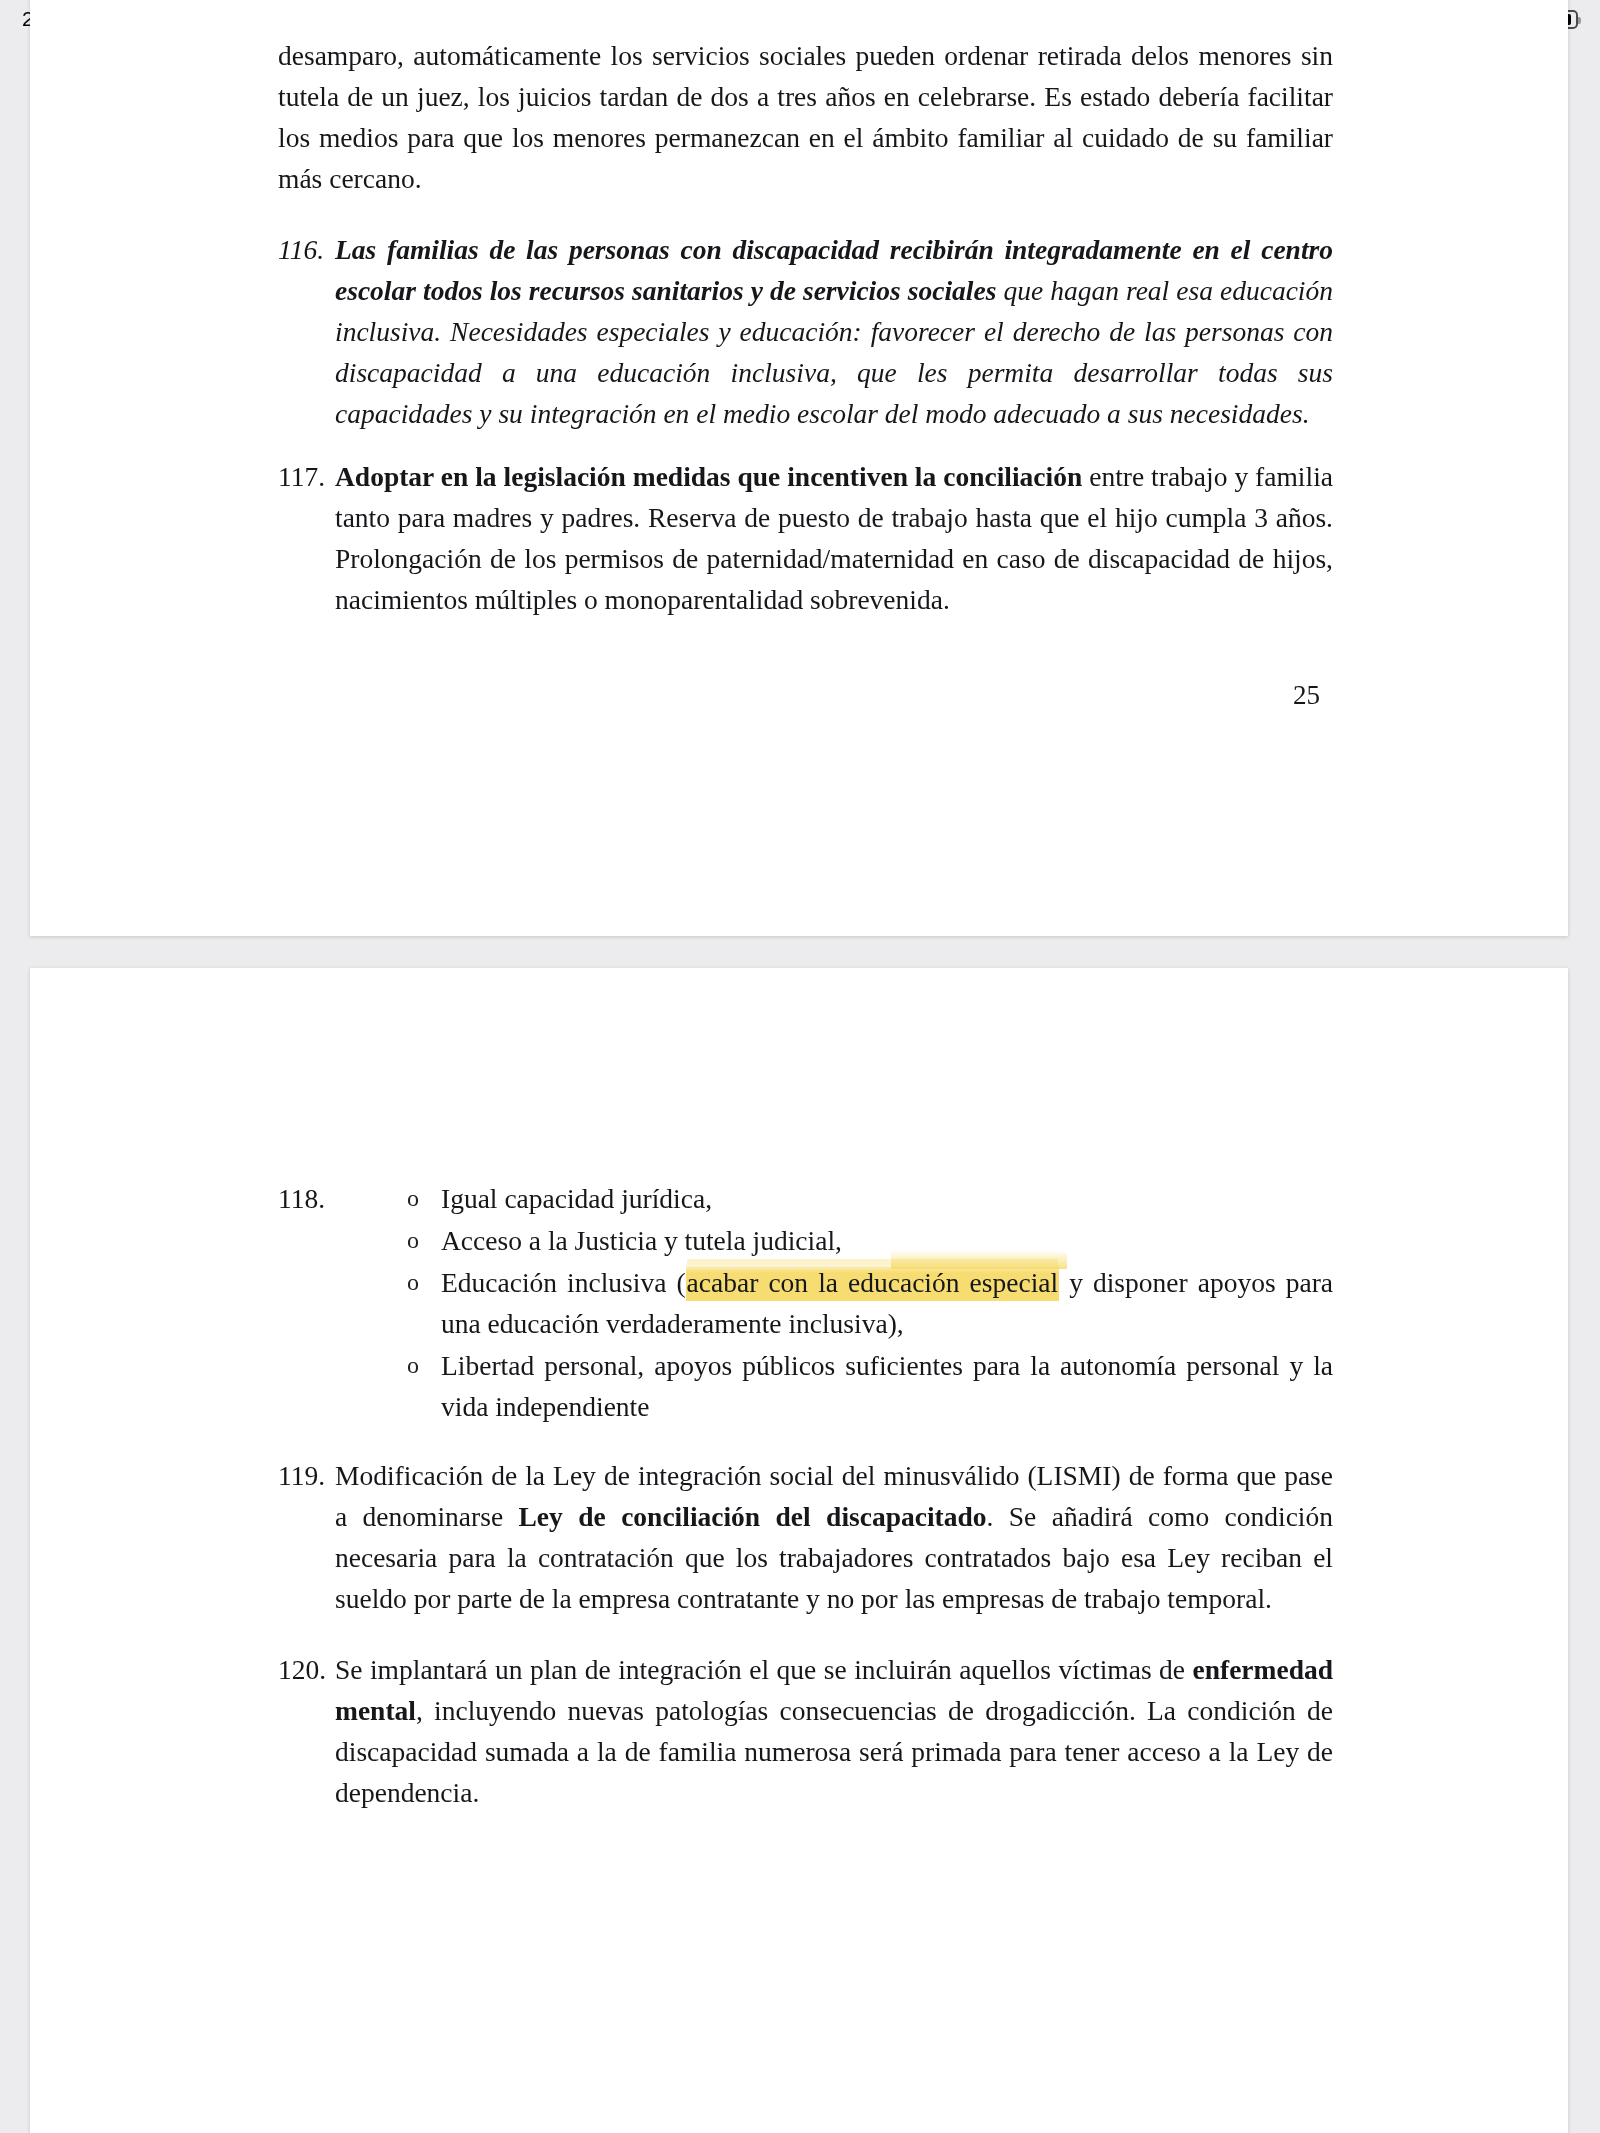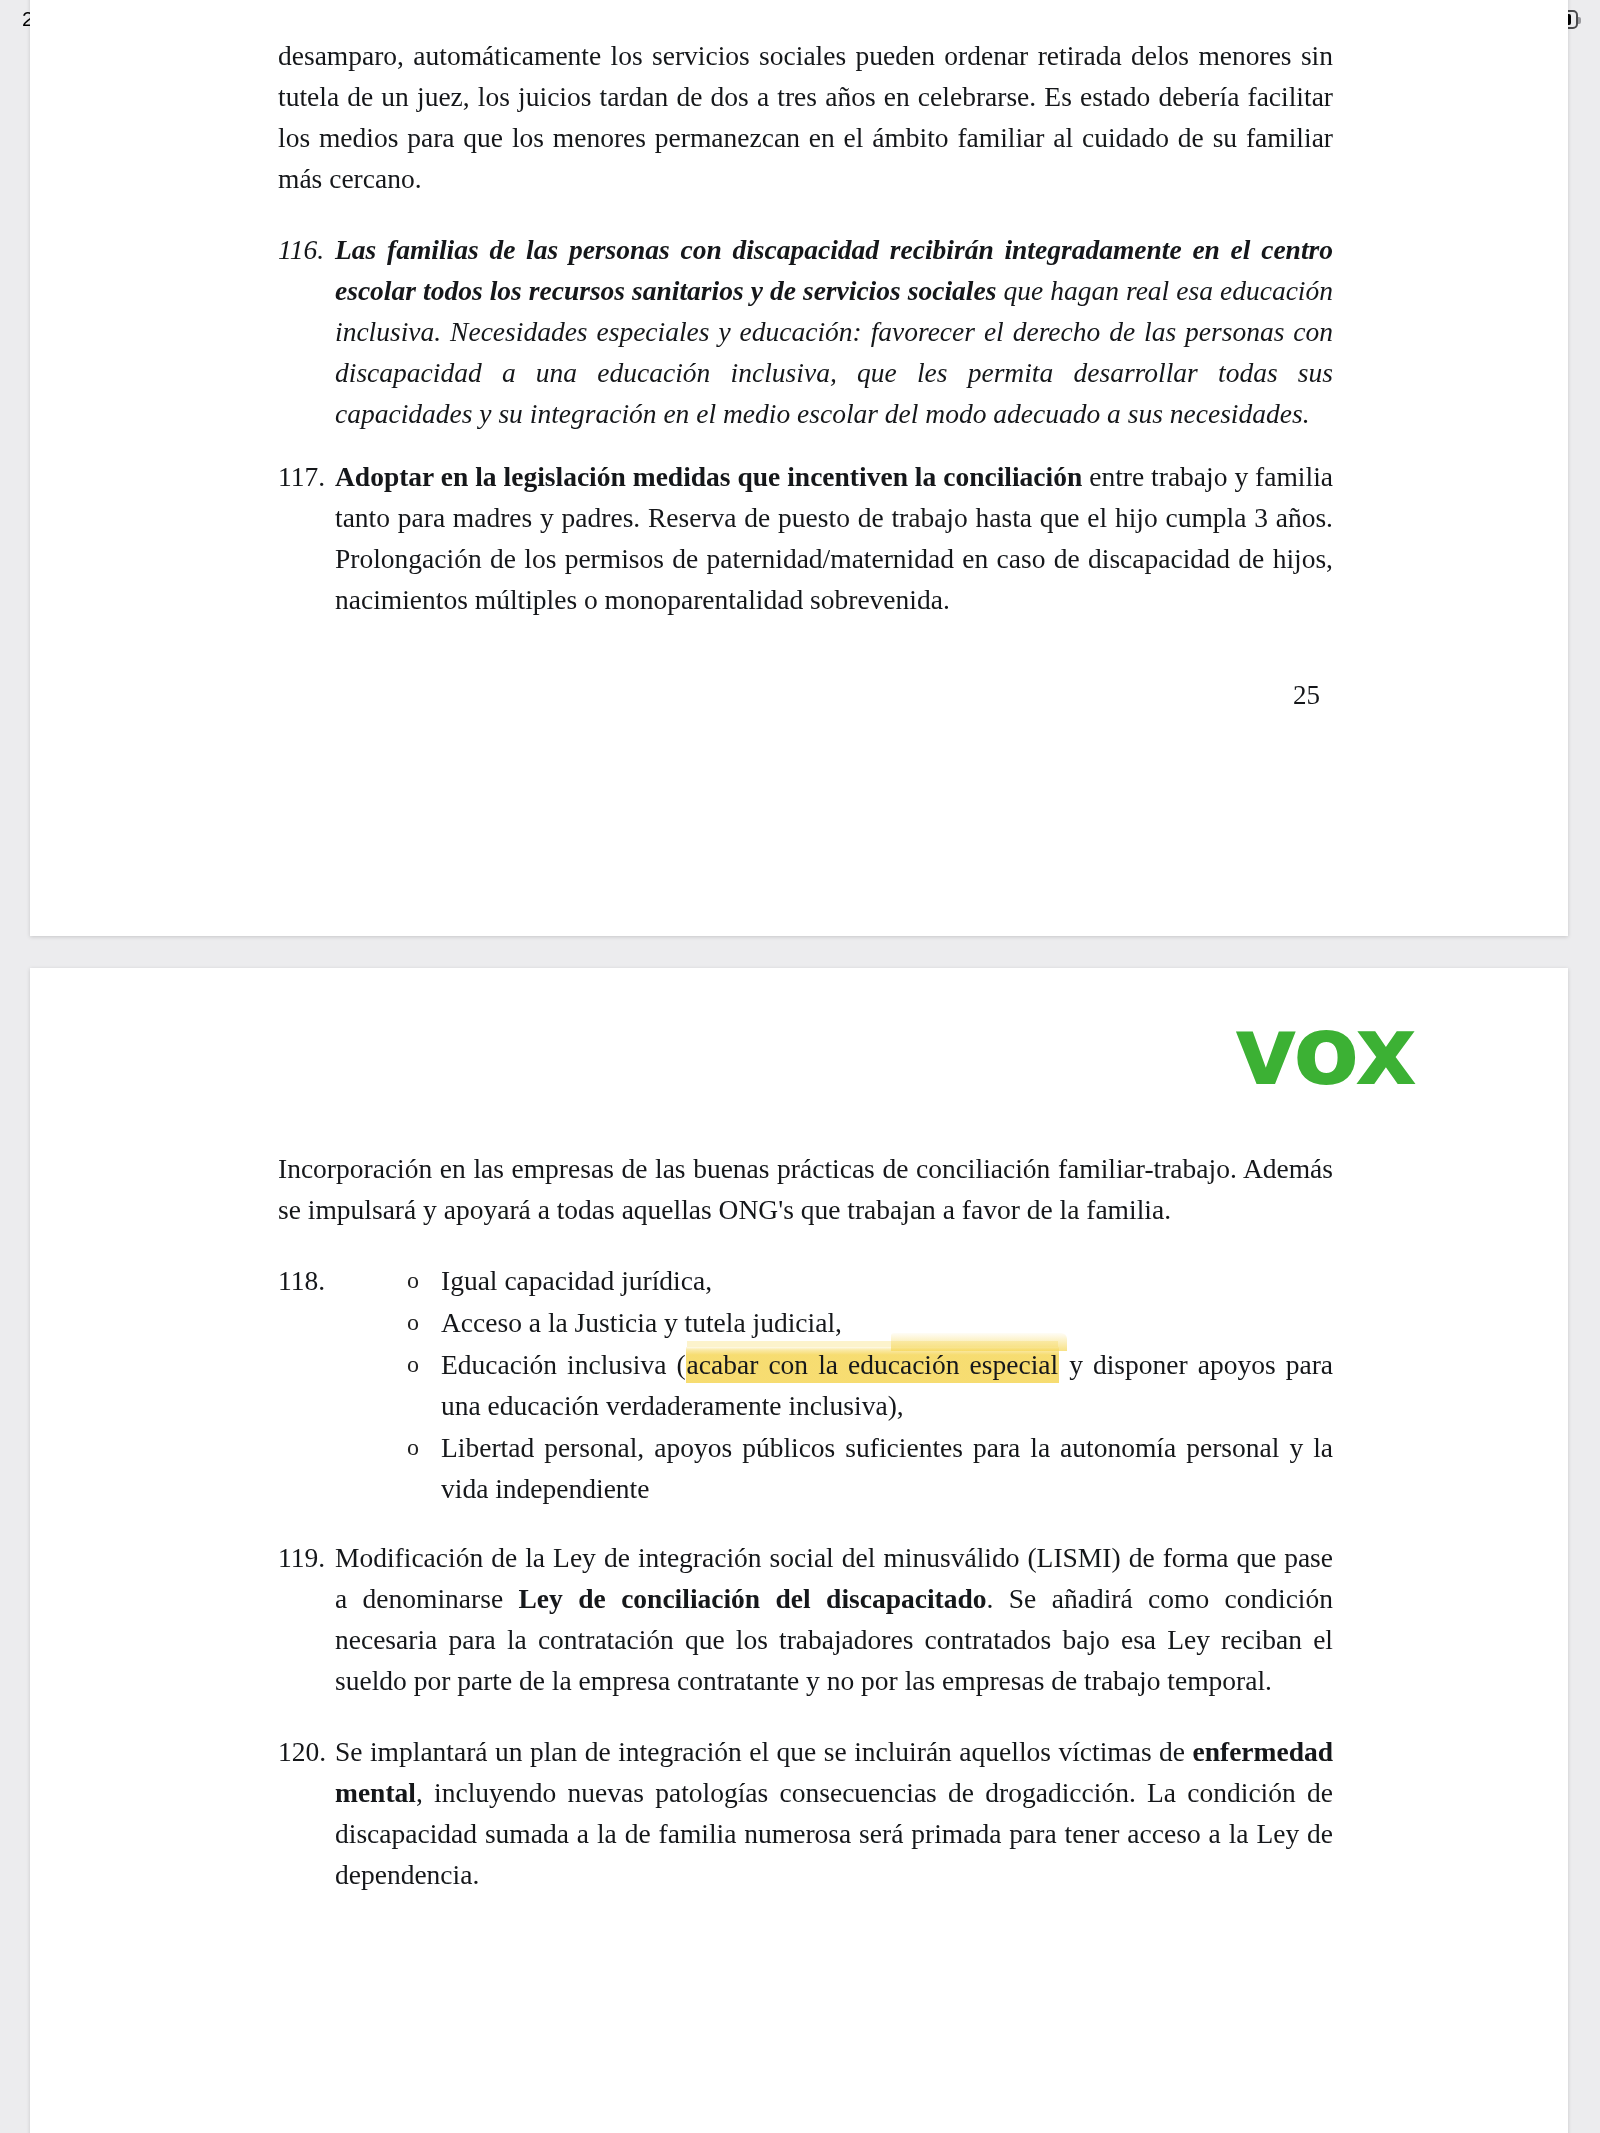--- a/index.html
+++ b/index.html
@@ -249,27 +249,23 @@
         </div>
 
       </div>
       <div class="page-number" style="top:790px;">25</div>
     </div>
   </div>
 
   <div class="page" id="page-2">
     <div class="page-inner">
 
-      <div class="vox-logo" style="color: rgb(60, 177, 52);">vox</div>
 
       <div class="doc-body" style="top:180px;">
 
-        <div class="para">
-          <p>Incorporación en las empresas de las buenas prácticas de conciliación familiar-trabajo. Además se impulsará y apoyará a todas aquellas ONG's que trabajan a favor de la familia.</p>
-        </div>
 
         <div class="para numbered" style="margin-top:30px;">
           <span class="num">118.</span>
 
           <ul class="bullets">
             <li>
               <span class="bullet-mark">o</span>
               <span class="li-text"> Igual capacidad jurídica,</span>
             </li>
             <li>

